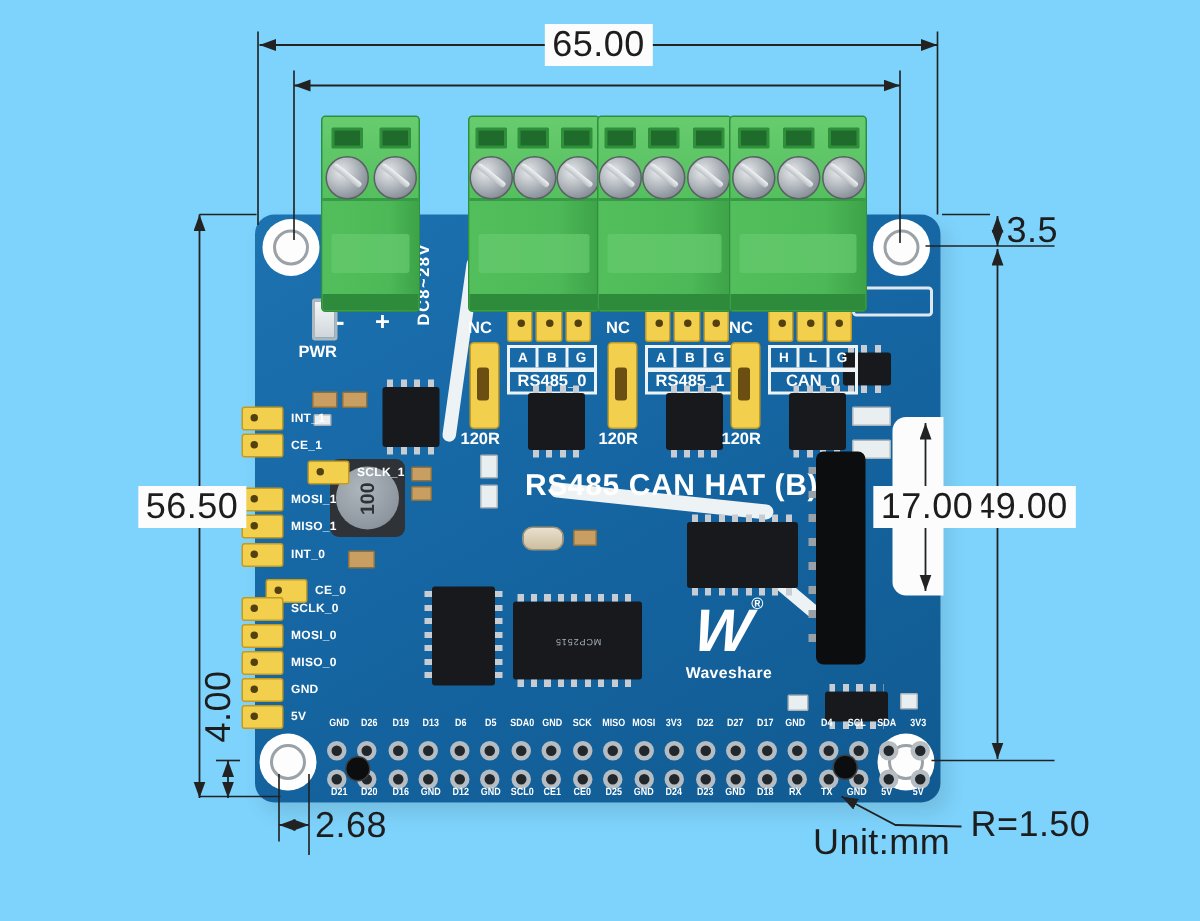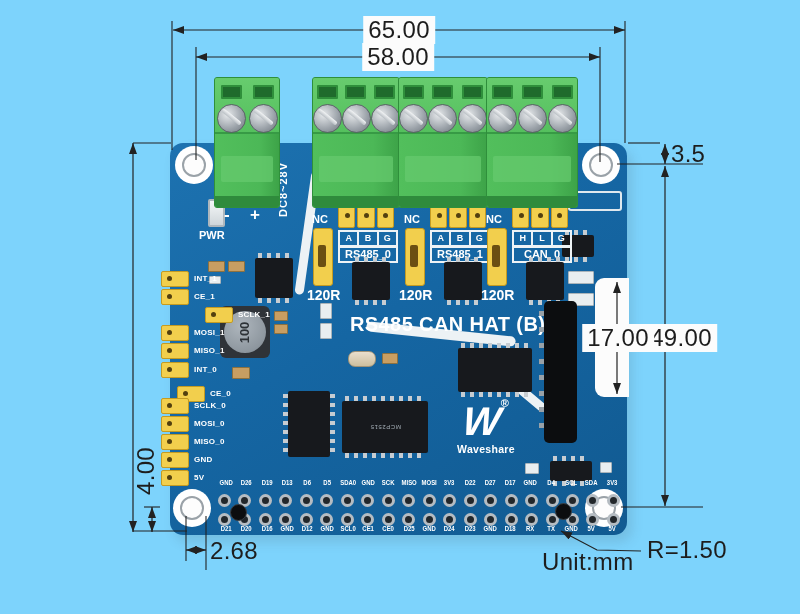--- a/index.html
+++ b/index.html
@@ -51,21 +51,21 @@
   .hdr3{position:absolute;left:31px;top:0;width:56px;height:23px;display:flex;gap:2px;}
   .hdr3 i{flex:1;background:#f2cf4d;border:1px solid #c49b22;border-radius:2px;position:relative;}
   .hdr3 i::after{content:"";position:absolute;left:50%;top:7px;width:5px;height:5px;margin-left:-2px;border-radius:50%;background:#53400f;}
   .abg{position:absolute;left:31px;top:25px;width:56px;height:13px;border:2px solid #eef3f6;display:flex;}
   .abg span{flex:1;text-align:center;font-size:9px;font-weight:700;color:#fff;line-height:13px;}
   .abg span + span{border-left:2px solid #eef3f6;}
   .cname{position:absolute;left:31px;top:41px;width:56px;height:13px;border:2px solid #eef3f6;
     text-align:center;font-size:11px;font-weight:700;color:#fff;line-height:13px;}
   .jmp{position:absolute;left:6px;top:23px;width:18px;height:56px;background:#f2cf4d;border:1px solid #c49b22;border-radius:3px;}
   .jmp::after{content:"";position:absolute;left:4px;top:16px;width:8px;height:22px;background:#6b4f12;border-radius:2px;}
-  .r120{position:absolute;left:0;top:82px;font-size:14px;}
+  .r120{position:absolute;left:0;top:82px;font-size:11px;}
   .csoic{left:45px;top:57px;width:38px;height:38px;}
   
   .tblock{position:absolute;top:77px;z-index:3;border:1px solid #2f8f3b;border-radius:3px;background:#4fba59;}
   .tb-top{height:54px;background:linear-gradient(180deg,#67cc6e,#55c05e);border-bottom:2px solid #379a45;border-radius:2px 2px 0 0;
     display:flex;flex-direction:column;}
   .tb-slots{display:flex;justify-content:space-around;margin-top:7px;}
   .tb-slots i{width:17px;height:10px;background:#1f6b2c;border:2px solid #2f8f3b;border-radius:1px;}
   .tb-screws{display:flex;justify-content:space-around;margin-top:5px;}
   .screw{width:27px;height:27px;border-radius:50%;position:relative;flex:none;
     background:radial-gradient(circle at 35% 35%,#e7eaec,#9aa1a8 60%,#6d747b);border:1px solid #5a6166;}
@@ -123,21 +123,21 @@
       <path d="M144,507 H160"></path>
       <path d="M186,516 V561"></path>
       <path d="M206,516 V570"></path>
       <path d="M628,143 H660"></path>
       <path d="M617,164 H703"></path>
       <path d="M621,507 H703"></path>
     </g>
   </svg>
 
   <div class="dimtext ctr gapbg" style="left:399px;top:30px;">65.00</div>
-  <div class="dimtext ctr gapbg" style="left:398px;top:57px;">58.00</div>
+  <div class="dimtext ctr gapbg" style="left:128px;top:338px;">56.50</div>
   <div class="dimtext ctr gapbg" style="left:681px;top:338px;">49.00</div>
   <div class="dimtext ctr gapbg" style="left:618px;top:338px;">17.00</div>
   <div class="dimtext vctr" style="left:671px;top:154px;">3.5</div>
   <div class="dimtext rot90" style="left:146px;top:471px;">4.00</div>
   <div class="dimtext vctr" style="left:210px;top:551px;">2.68</div>
   <div class="dimtext vctr" style="left:647px;top:550px;">R=1.50</div>
   <div class="dimtext vctr" style="left:542px;top:562px;">Unit:mm</div>
 
   <div id="board">
     <div class="notch"></div>

